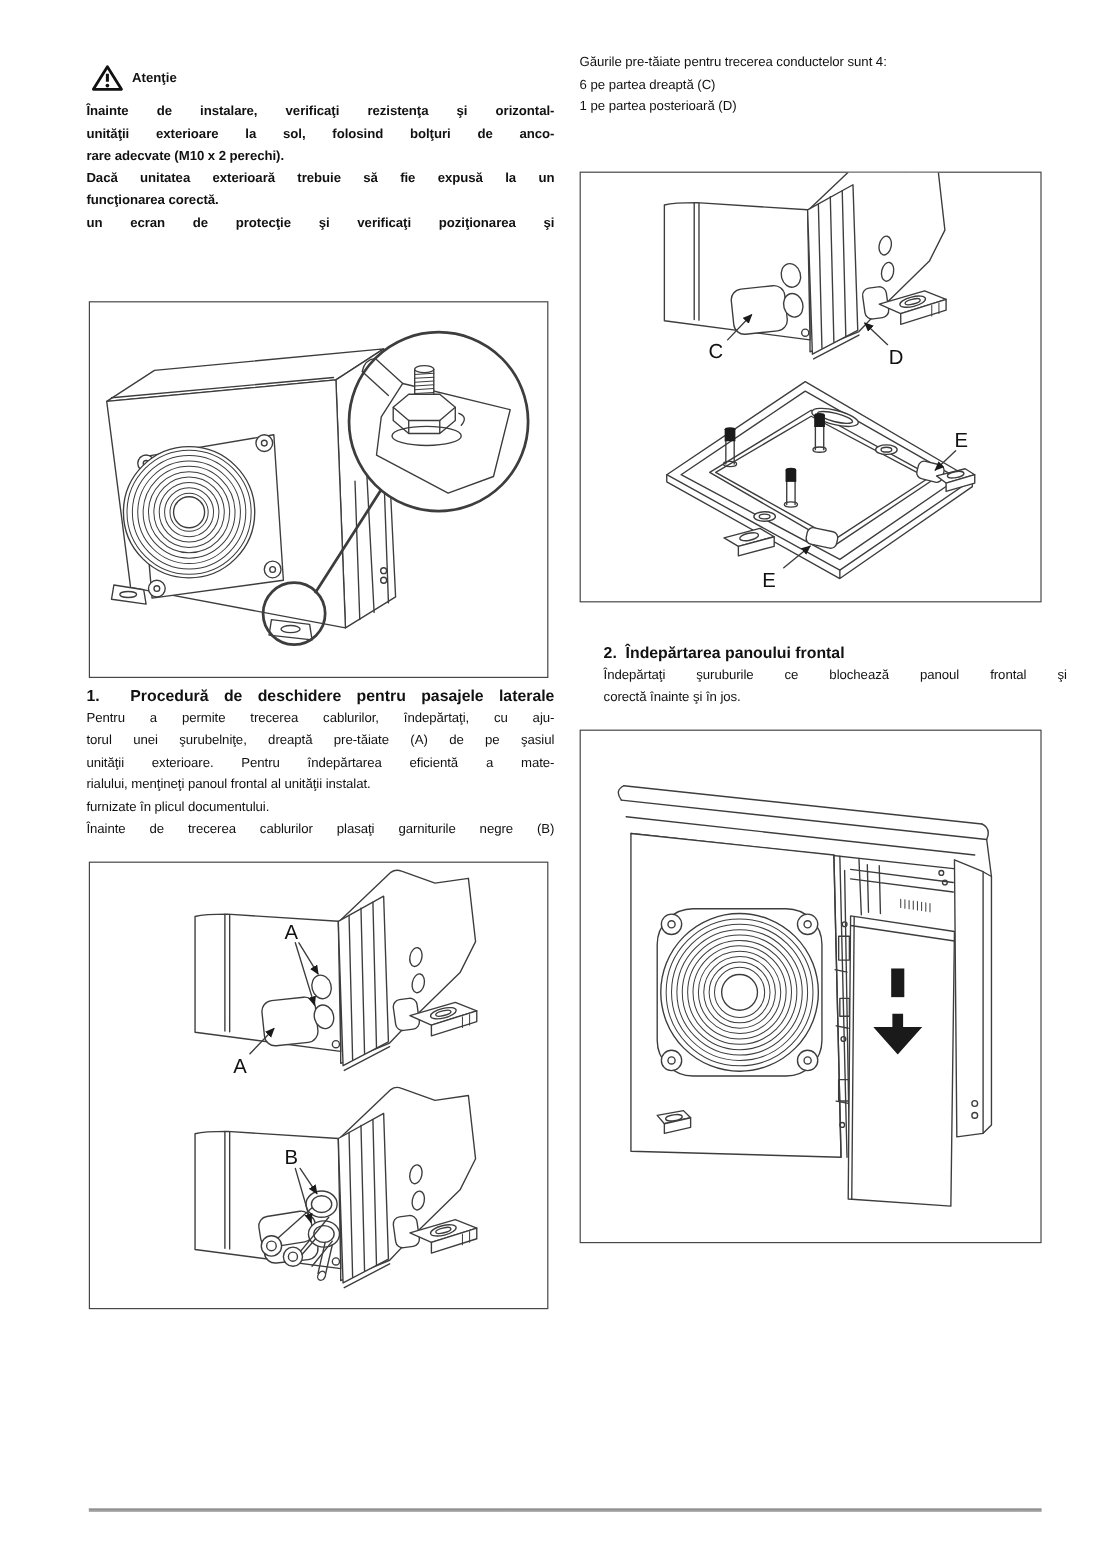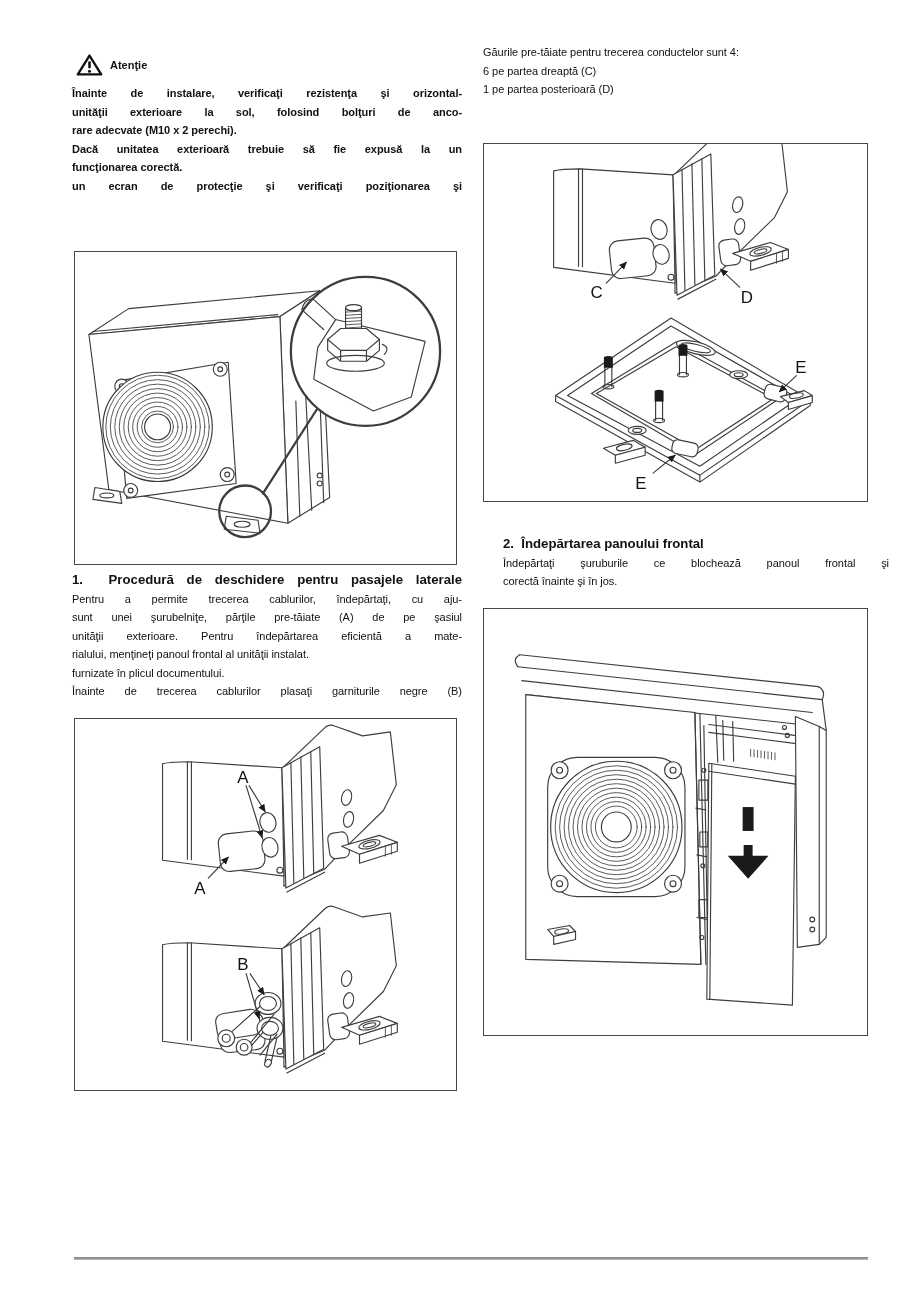--- a/index.html
+++ b/index.html
@@ -125,21 +125,21 @@
         <ellipse class="artw" cx="280" cy="56" rx="8" ry="3"></ellipse>
         <path class="thin" d="M272,60.5 L288,59.5 M272,63.7 L288,62.7 M272,66.9 L288,65.9 M272,70.1 L288,69.1 M272,73.3 L288,72.3 M272,76.5 L288,75.5"></path>
         <path d="M309,93 Q317,96 311,103"></path>
       </g>
     </svg>
   </div>
 
   <div class="abs" style="left:72px;top:571px;width:390px;">
     <div class="hline jl">1.&nbsp; Procedură de deschidere pentru pasajele laterale</div>
     <div class="ln jl">Pentru a permite trecerea cablurilor, îndepărtaţi, cu aju-</div>
-    <div class="ln jl">sunt unei şurubelniţe, părţile pre-tăiate (A) de pe şasiul</div>
+    <div class="ln jl">torul unei şurubelniţe, dreaptă pre-tăiate (A) de pe şasiul</div>
     <div class="ln jl">unităţii exterioare. Pentru îndepărtarea eficientă a mate-</div>
     <div class="ln end">rialului, menţineţi panoul frontal al unităţii instalat.</div>
     <div class="ln end">furnizate în plicul documentului.</div>
     <div class="ln jl">Înainte de trecerea cablurilor plasaţi garniturile negre (B)</div>
   </div>
 
   <div class="abs fig" style="left:74px;top:718px;width:383px;height:373px;">
     <svg viewBox="0 0 383 373" preserveAspectRatio="none">
       <defs>
         <marker id="ar2" markerWidth="9" markerHeight="9" refX="7" refY="3.5" orient="auto" markerUnits="userSpaceOnUse">

